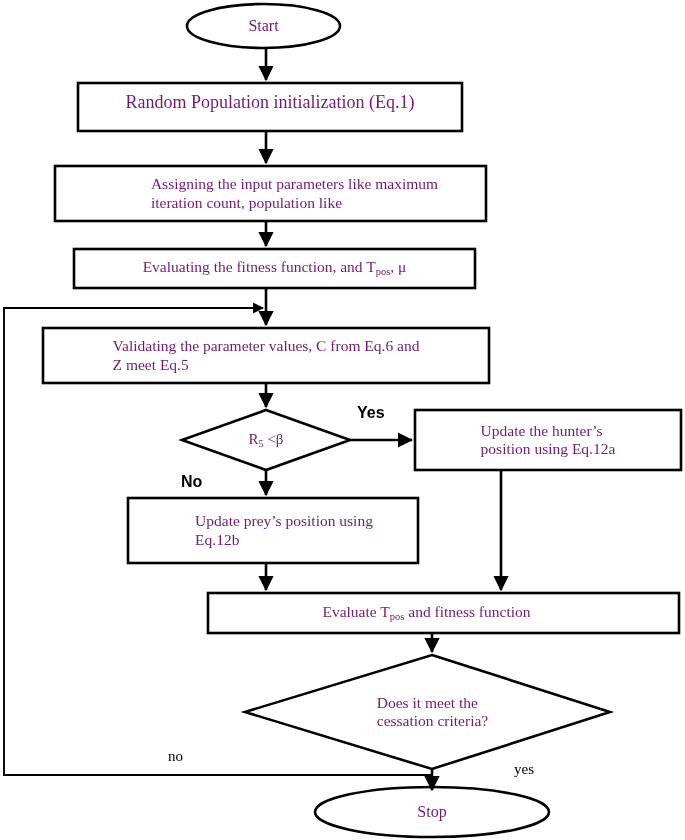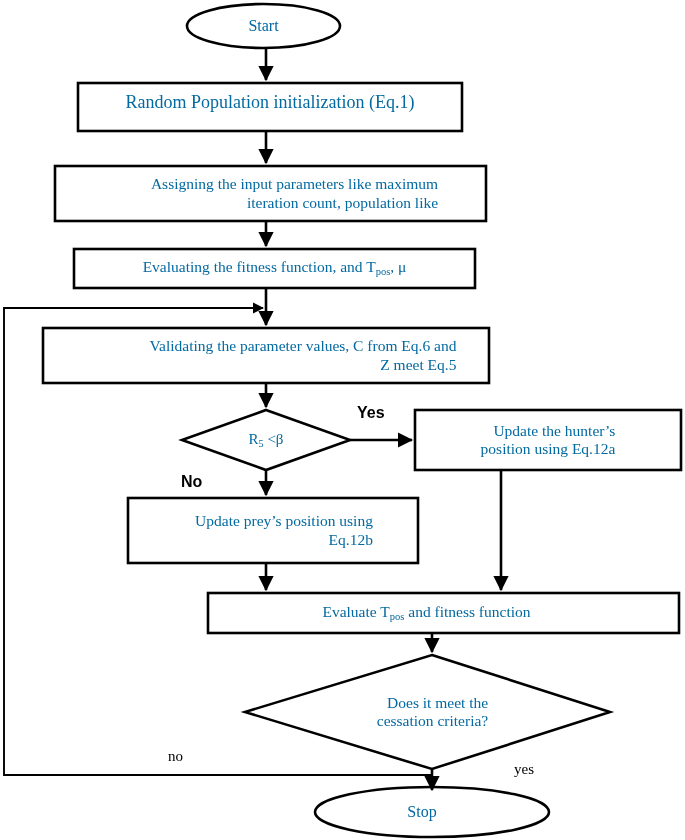--- a/index.html
+++ b/index.html
@@ -5,23 +5,23 @@
   html,body{margin:0;padding:0;background:#ffffff;}
   body{
     width:685px;height:840px;position:relative;overflow:hidden;
     font-family:"Liberation Serif","DejaVu Serif",serif;
     color:#000000;
   }
   #flow-canvas{position:absolute;left:0;top:0;width:685px;height:840px;}
   .lbl{position:absolute;white-space:nowrap;line-height:1.15;}
   .node-text{
     position:absolute;display:flex;align-items:center;justify-content:center;
-    text-align:right;line-height:1.18;
+    text-align:left;line-height:1.18;
     font-family:"Liberation Serif","DejaVu Serif",serif;
-    font-size:15px;color:#0369a1;
+    font-size:15px;color:#701a75;
   }
   .branch-sans{
     font-family:"Liberation Sans","DejaVu Sans",sans-serif;
     font-size:16px;font-weight:600;
   }
   .branch-serif{
     font-family:"Liberation Serif","DejaVu Serif",serif;
     font-size:15px;
   }
   sub{font-size:0.68em;vertical-align:-0.28em;}
@@ -93,21 +93,21 @@
     <span>iteration count, population like</span>
   </span>
 </div>
 
 <div class="node-text" style="left:74px;top:249px;width:401px;height:39px;font-size:15.5px;">
   <span>
     <span>Evaluating the fitness function, and T</span><sub>pos</sub><span>, μ</span>
   </span>
 </div>
 
-<div class="node-text" style="left:43px;top:328px;width:446px;height:55px;font-size:15.5px;padding-left:37px;">
+<div class="node-text" style="left:43px;top:328px;width:446px;height:55px;font-size:15.5px;">
   <span>
     <span>Validating the parameter values, C from Eq.6 and</span><br>
     <span>Z meet Eq.5</span>
   </span>
 </div>
 
 <div class="node-text" style="left:182px;top:410px;width:168px;height:60px;font-size:15px;">
   <span>
     <span>R</span><sub>5</sub><span> &lt;β</span>
   </span>
@@ -133,21 +133,21 @@
   </span>
 </div>
 
 <div class="node-text" style="left:300px;top:655px;width:265px;height:114px;font-size:15.5px;">
   <span>
     <span>Does it meet the</span><br>
     <span>cessation criteria?</span>
   </span>
 </div>
 
-<div class="node-text" style="left:305px;top:787px;width:234px;height:50px;font-size:16px;">Stop</div>
+<div class="node-text" style="left:315px;top:787px;width:234px;height:50px;font-size:16px;">Stop</div>
 
 <div class="lbl branch-sans" style="left:357px;top:404px;">Yes</div>
 
 <div class="lbl branch-sans" style="left:181px;top:473px;">No</div>
 
 <div class="lbl branch-serif" style="left:168px;top:748px;">no</div>
 
 <div class="lbl branch-serif" style="left:514px;top:761px;">yes</div>
 
 </body></html>

